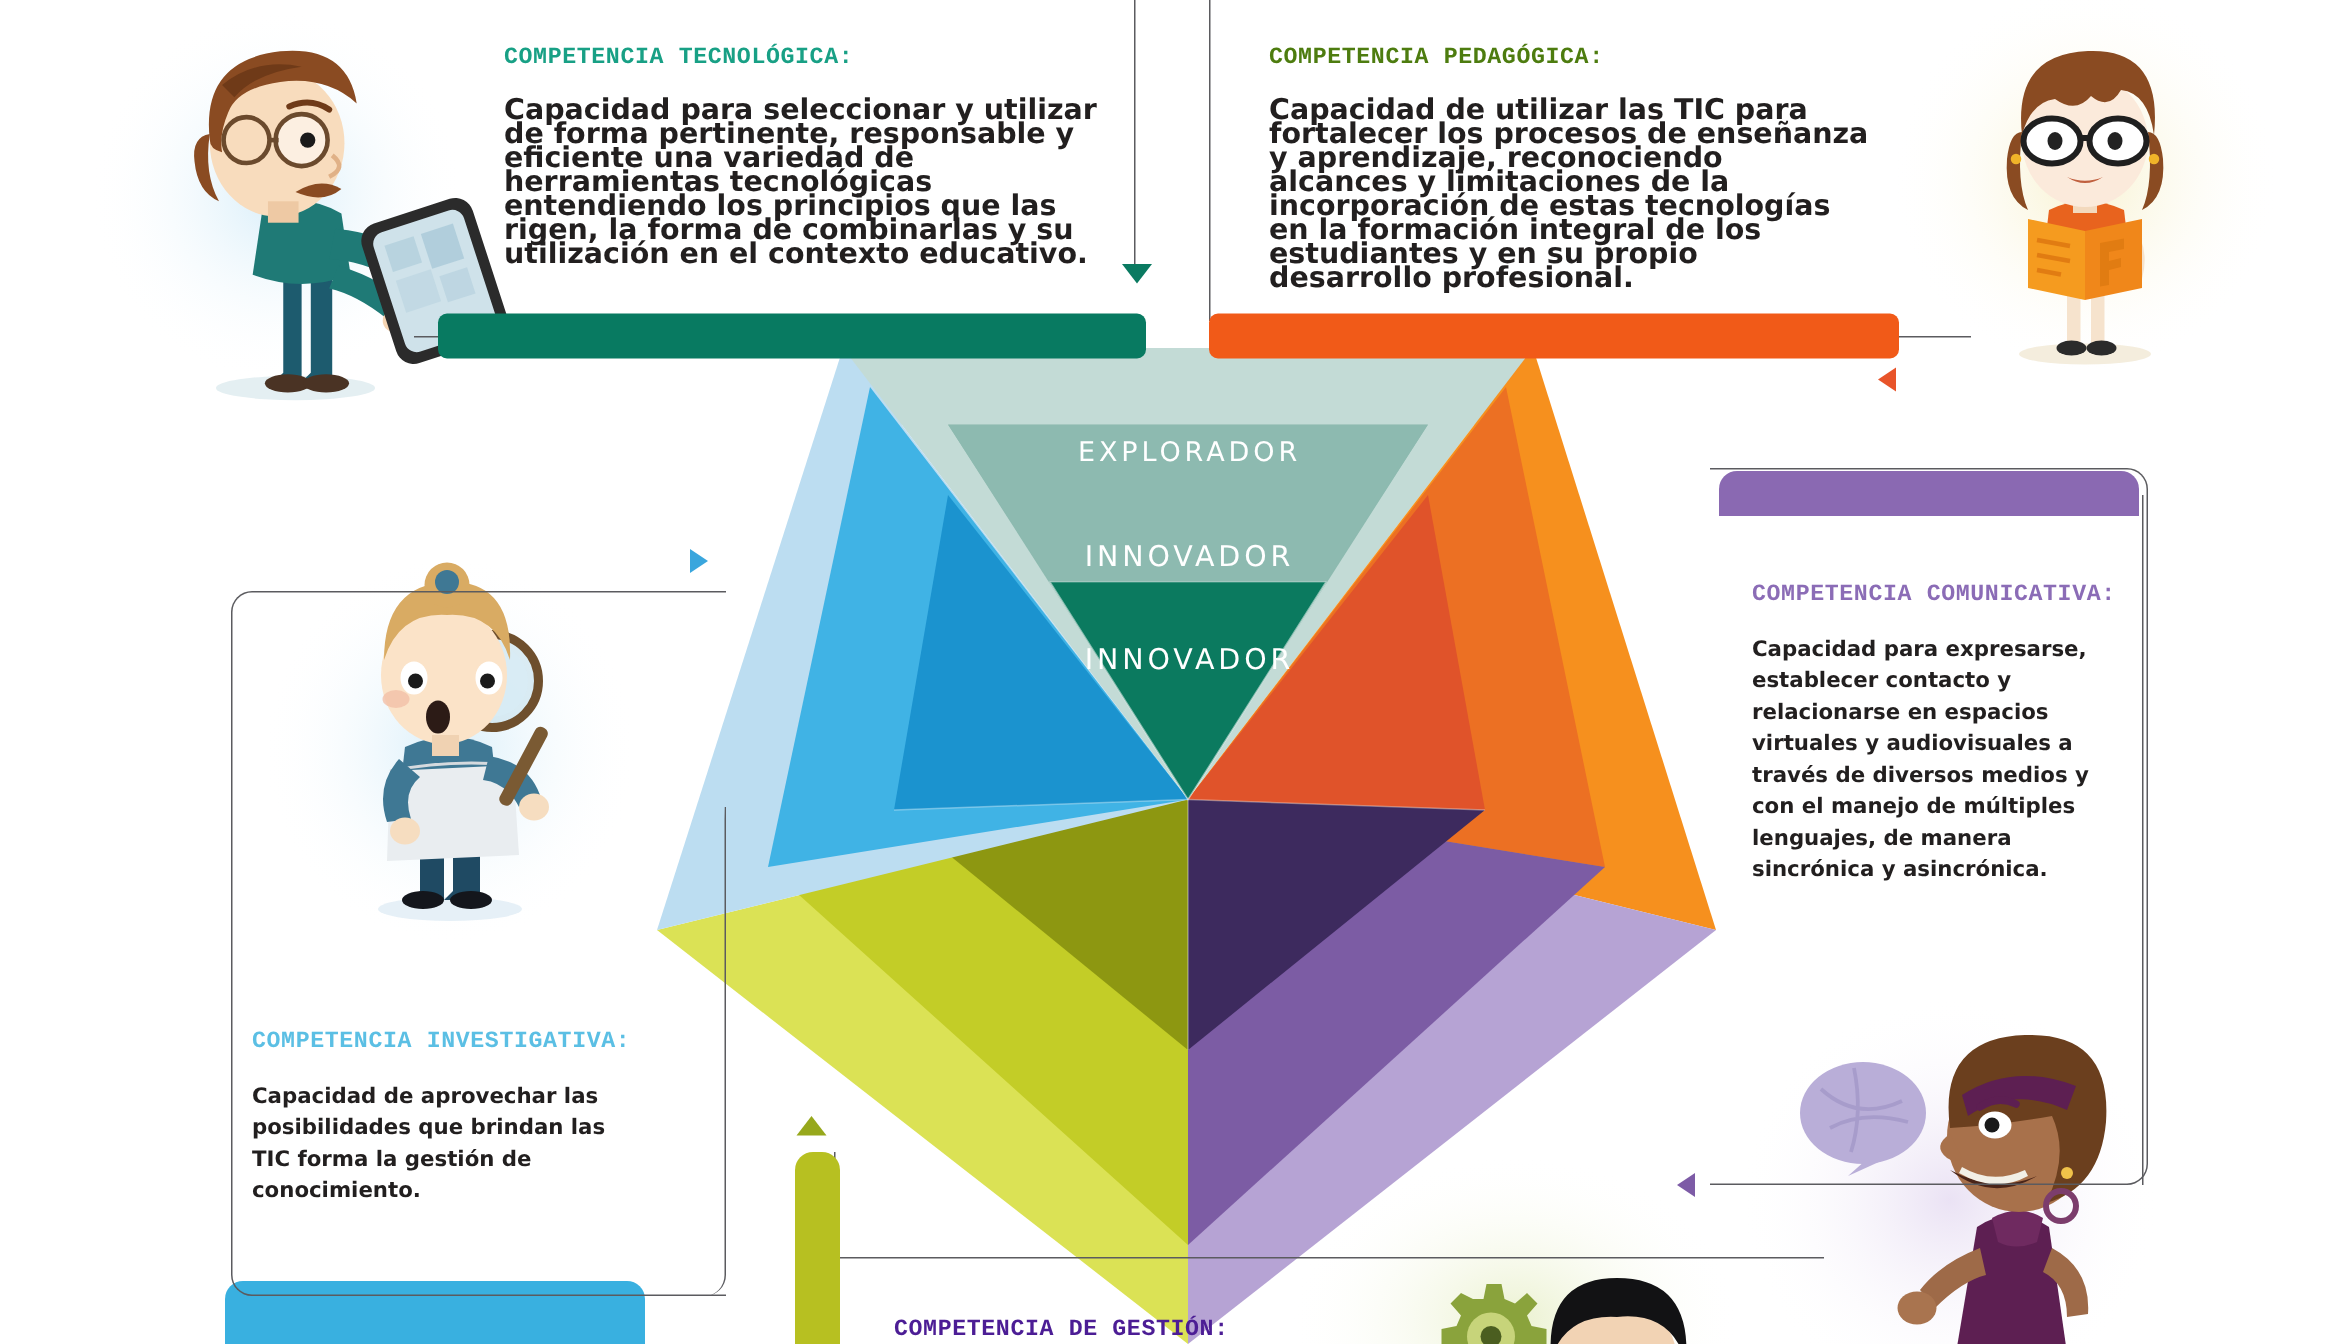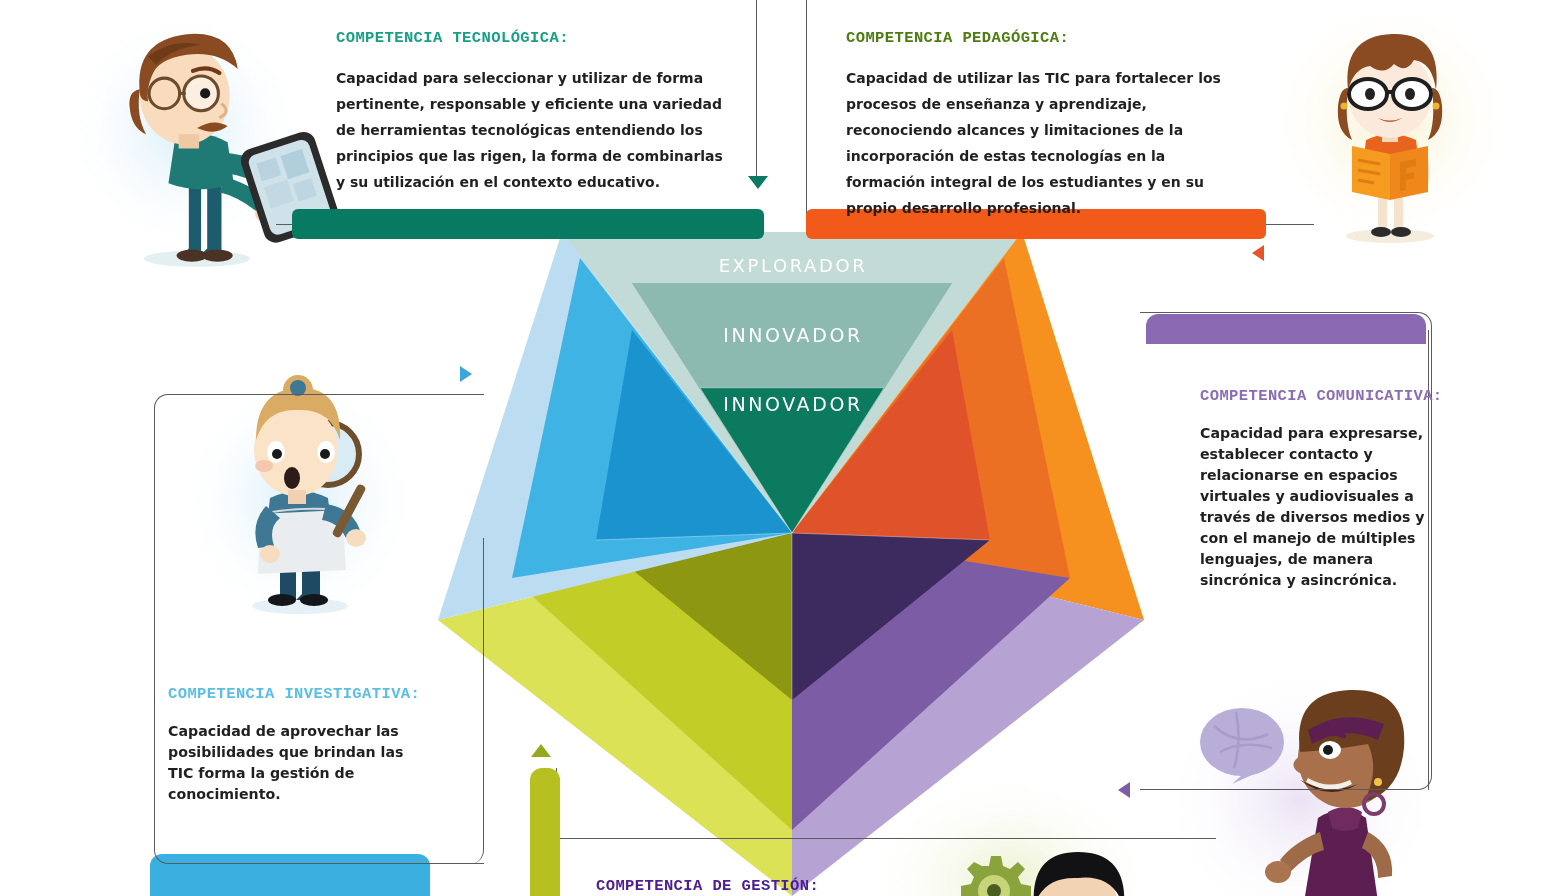--- a/index.html
+++ b/index.html
@@ -13,29 +13,29 @@
   
   .diagram{position:absolute;left:0;top:0;width:1568px;height:896px;}
 
   
   .txt-block{position:absolute;}
   .txt-title{
     font-weight:bold;letter-spacing:.4px;font-size:15.5px;line-height:21px;
     margin:0 0 16px 0;text-transform:uppercase;font-family:Liberation Mono, monospace;
   }
   .txt-body{
-    font-size:14px;line-height:26px;color:#221f1f;margin:0;font-weight:600;
+    font-size:19px;line-height:16px;color:#221f1f;margin:0;font-weight:600;
   }
   .txt-body.small{font-size:14.2px;line-height:21px;}
 
   .t-tec{left:336px;top:28px;width:400px;}
   .t-tec .txt-title{color:#18a085;}
   .t-ped{left:846px;top:28px;width:400px;}
   .t-ped .txt-title{color:#4d7c0f;}
-  .t-com{left:1168px;top:386px;width:250px;margin-left:32px;}
+  .t-com{left:1168px;top:386px;width:250px;}
   .t-com .txt-title{color:#8b6cb6;}
   .t-inv{left:168px;top:684px;width:262px;}
   .t-inv .txt-title{color:#5bbfe4;}
   .t-ges{left:596px;top:876px;width:420px;}
   .t-ges .txt-title{color:#4c1d95;margin-bottom:10px;}
 
   
   .frame{position:absolute;border:1.3px solid #5b5b5f;border-radius:14px;box-sizing:border-box;}
   .frame-inv{left:154px;top:394px;width:330px;height:470px;border-right:none;border-radius:14px 0 0 14px;}
   .frame-inv-r{position:absolute;left:412px;top:538px;width:72px;height:326px;border:1.3px solid #5b5b5f;border-left:none;border-top:none;border-radius:0 0 14px 0;box-sizing:border-box;border-bottom:none;}
@@ -65,21 +65,21 @@
   .arrow{position:absolute;width:0;height:0;}
   .ar-tec-down{left:748px;top:176px;border-left:10px solid transparent;border-right:10px solid transparent;border-top:13px solid #0a7a61;}
   .ar-ped-left{left:1252px;top:245px;border-top:8px solid transparent;border-bottom:8px solid transparent;border-right:12px solid #e8542a;}
   .ar-inv-right{left:460px;top:366px;border-top:8px solid transparent;border-bottom:8px solid transparent;border-left:12px solid #3aa6dd;}
   .ar-com-left{left:1118px;top:782px;border-top:8px solid transparent;border-bottom:8px solid transparent;border-right:12px solid #7d5ba6;}
   .ar-ges-up{left:531px;top:744px;border-left:10px solid transparent;border-right:10px solid transparent;border-bottom:13px solid #97a81c;}
 
   
   .tier{
     position:absolute;color:#ffffff;font-weight:500;letter-spacing:2.6px;
-    font-size:19px;text-align:center;width:360px;left:613px;
+    font-size:19px;text-align:center;width:360px;left:613px;margin-top:36px;
   }
   .tier-1{top:255px;font-size:18px;}
   .tier-2{top:324px;font-size:19px;}
   .tier-3{top:393px;font-size:19px;}
 </style>
 </head>
 <body>
 
 <div class="stage">
 

